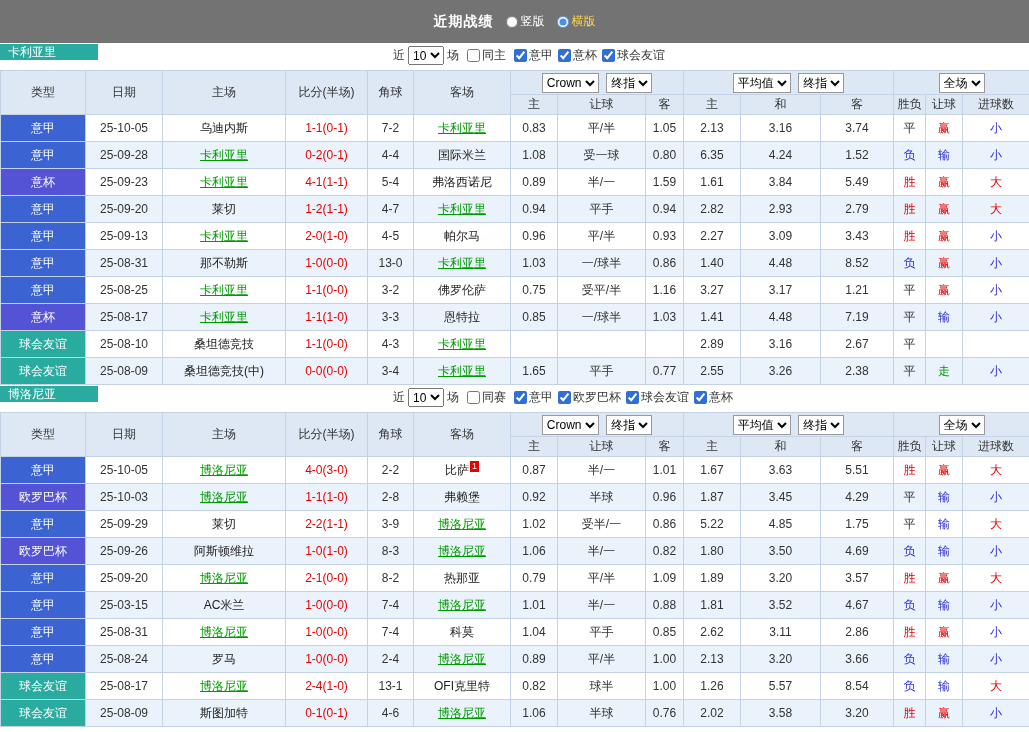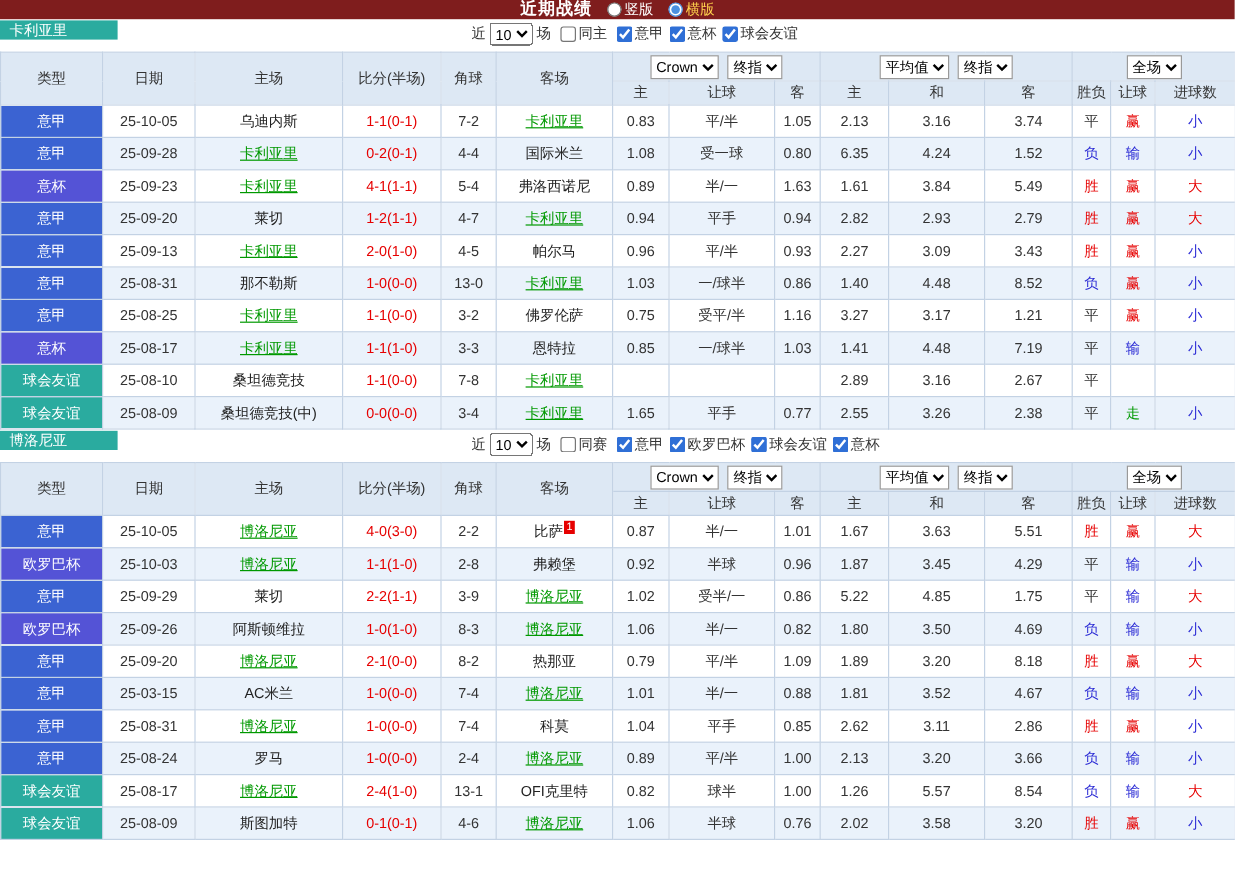--- a/index.html
+++ b/index.html
@@ -1,19 +1,19 @@
 <!DOCTYPE html>
 <html><head>
 <meta charset="utf-8">
 <style>
   html,body{margin:0;padding:0;}
   body{width:1029px;background:#fff;color:#222;font-family:"Liberation Sans","DejaVu Sans",sans-serif;font-size:12px;padding-bottom:8px;}
 
   
-  .topbar{height:16px;background:#7f1d1d;display:flex;align-items:center;justify-content:center;gap:12px;}
+  .topbar{height:43px;background:#737373;display:flex;align-items:center;justify-content:center;gap:12px;}
   .topbar .title{color:#fff;font-weight:bold;font-size:14px;letter-spacing:1px;}
   .radio-opt{display:inline-flex;align-items:center;gap:3px;color:#fff;cursor:pointer;font-size:12px;}
   .radio-opt input{margin:0;width:12px;height:12px;accent-color:#4a90e2;}
   .radio-opt.horizontal span{color:#ffd24d;}
 
   
   .section-bar{height:27px;position:relative;}
   .team-tab{position:absolute;left:0;top:1px;min-width:80px;height:16px;line-height:16px;background:#2aab9f;color:#fff;padding:0 10px 0 8px;font-size:12px;}
   .filters{position:absolute;left:393px;top:3px;display:flex;align-items:center;gap:3px;white-space:nowrap;color:#333;}
   .filters label{display:inline-flex;align-items:center;gap:1px;cursor:pointer;justify-content:space-between;}
@@ -165,21 +165,21 @@
   </tr>
         <tr>
     <td class="c-league" style="background-color: rgb(84, 83, 214);">意杯</td>
     <td class="c-date">25-09-23</td>
     <td class="c-team team-focus">卡利亚里</td>
     <td class="c-score">4-1(1-1)</td>
     <td class="c-corner">5-4</td>
     <td class="c-team">弗洛西诺尼</td>
     <td class="c-num">0.89</td>
     <td class="c-line">半/一</td>
-    <td class="c-num">1.63</td>
+    <td class="c-num">1.59</td>
     <td class="c-num">1.61</td>
     <td class="c-num">3.84</td>
     <td class="c-num">5.49</td>
     <td class="c-res" style="color: rgb(230, 0, 0);">胜</td>
     <td class="c-res" style="color: rgb(230, 0, 0);">赢</td>
     <td class="c-res" style="color: rgb(230, 0, 0);">大</td>
   </tr>
         <tr>
     <td class="c-league" style="background-color: rgb(59, 99, 210);">意甲</td>
     <td class="c-date">25-09-20</td>
@@ -263,21 +263,21 @@
     <td class="c-num">7.19</td>
     <td class="c-res" style="color: rgb(51, 51, 51);">平</td>
     <td class="c-res" style="color: rgb(43, 43, 213);">输</td>
     <td class="c-res" style="color: rgb(43, 43, 213);">小</td>
   </tr>
         <tr>
     <td class="c-league" style="background-color: rgb(42, 171, 159);">球会友谊</td>
     <td class="c-date">25-08-10</td>
     <td class="c-team">桑坦德竞技</td>
     <td class="c-score">1-1(0-0)</td>
-    <td class="c-corner">7-8</td>
+    <td class="c-corner">4-3</td>
     <td class="c-team team-focus">卡利亚里</td>
     <td class="c-num"></td>
     <td class="c-line"></td>
     <td class="c-num"></td>
     <td class="c-num">2.89</td>
     <td class="c-num">3.16</td>
     <td class="c-num">2.67</td>
     <td class="c-res" style="color: rgb(51, 51, 51);">平</td>
     <td class="c-res"></td>
     <td class="c-res"></td>
@@ -455,21 +455,21 @@
     <td class="c-date">25-09-20</td>
     <td class="c-team team-focus">博洛尼亚</td>
     <td class="c-score">2-1(0-0)</td>
     <td class="c-corner">8-2</td>
     <td class="c-team">热那亚</td>
     <td class="c-num">0.79</td>
     <td class="c-line">平/半</td>
     <td class="c-num">1.09</td>
     <td class="c-num">1.89</td>
     <td class="c-num">3.20</td>
-    <td class="c-num">8.18</td>
+    <td class="c-num">3.57</td>
     <td class="c-res" style="color: rgb(230, 0, 0);">胜</td>
     <td class="c-res" style="color: rgb(230, 0, 0);">赢</td>
     <td class="c-res" style="color: rgb(230, 0, 0);">大</td>
   </tr>
         <tr>
     <td class="c-league" style="background-color: rgb(59, 99, 210);">意甲</td>
     <td class="c-date">25-03-15</td>
     <td class="c-team">AC米兰</td>
     <td class="c-score">1-0(0-0)</td>
     <td class="c-corner">7-4</td>

